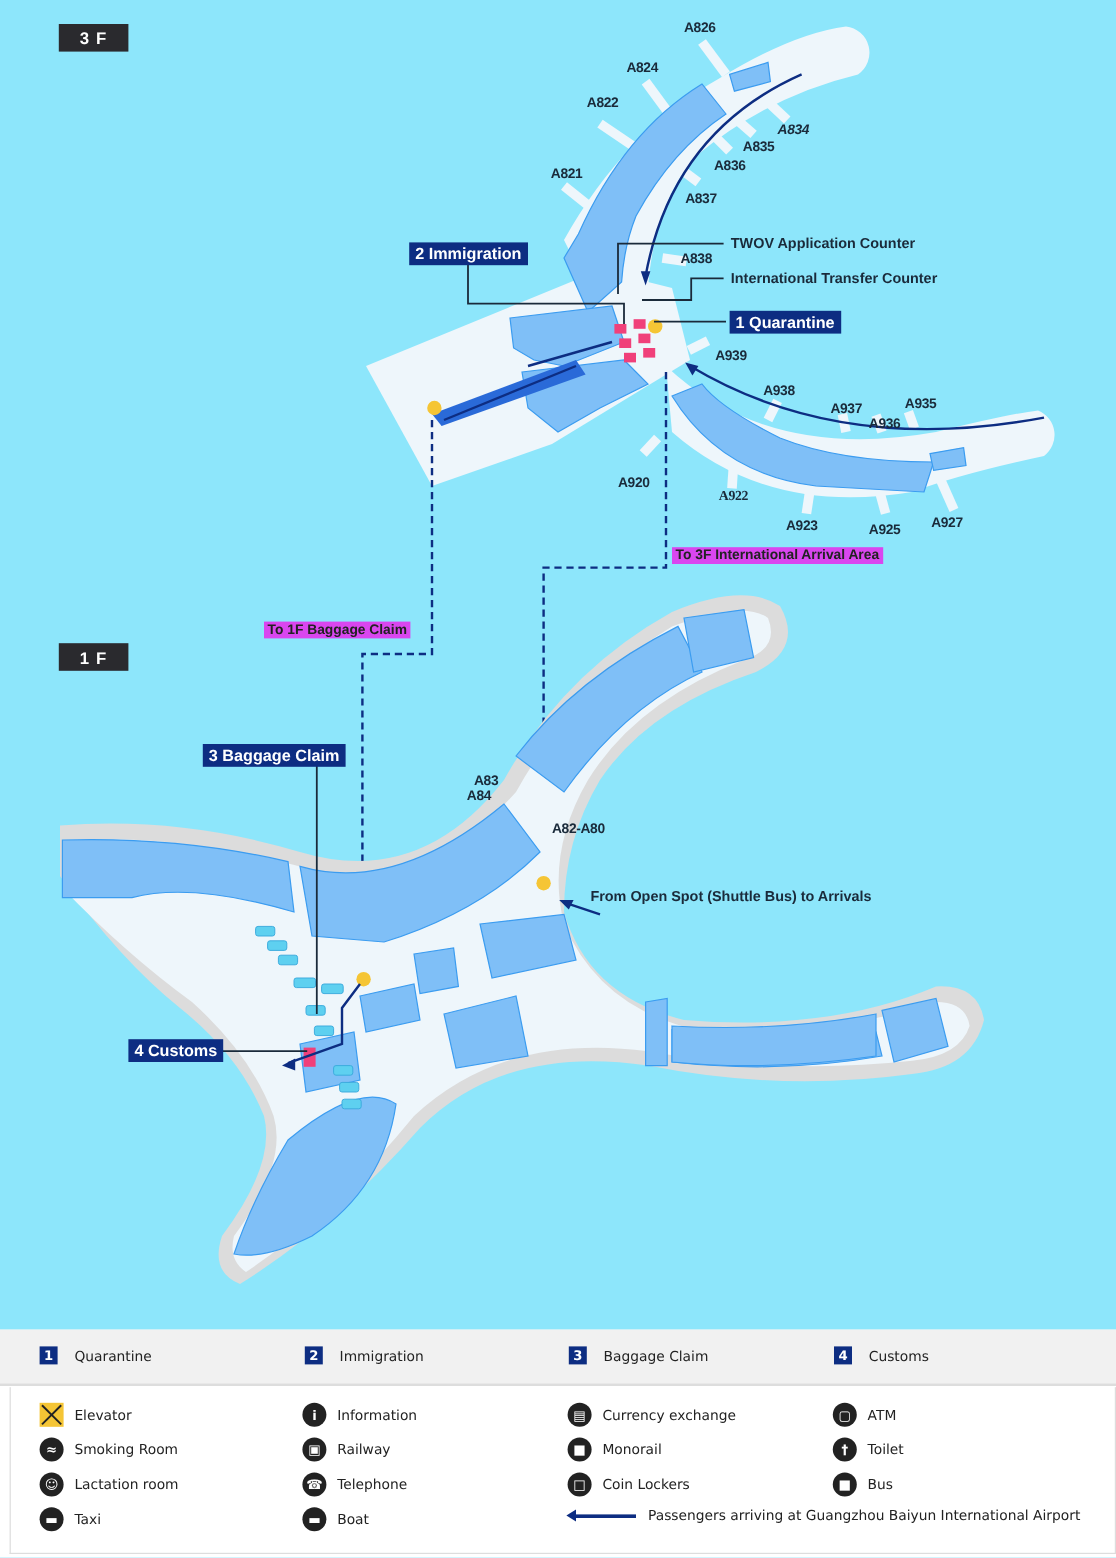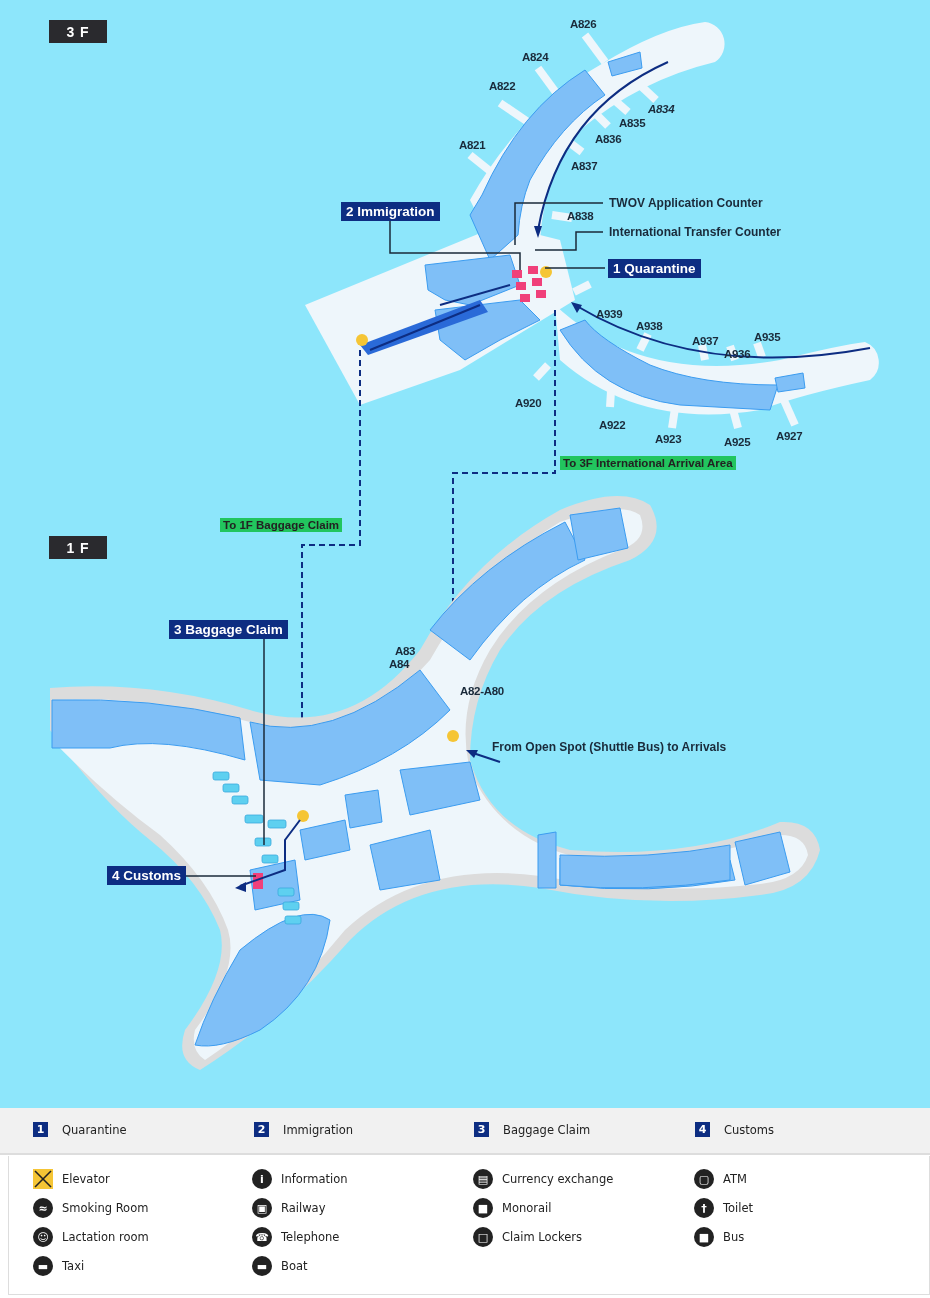--- a/index.html
+++ b/index.html
@@ -2,21 +2,21 @@
 <html><head>
 <meta charset="utf-8">
 <style>
   html,body{margin:0;padding:0;}
   body{width:930px;height:1298px;background:#8de6fb;font-family:"Liberation Sans",sans-serif;position:relative;overflow:hidden;}
   #map{position:absolute;left:0;top:0;width:930px;height:1284px;}
   .floor-badge{position:absolute;width:58px;height:23px;background:#2a2a2e;color:#fff;font-weight:bold;font-size:14px;display:flex;align-items:center;justify-content:center;letter-spacing:1px;}
   .gate{position:absolute;font-size:11.5px;font-weight:bold;color:#1a2a3a;white-space:nowrap;letter-spacing:-0.3px;}
   .callout{position:absolute;background:#0d2d82;color:#fff;font-size:13.5px;font-weight:bold;padding:1px 5px;white-space:nowrap;line-height:17px;}
   .note{position:absolute;font-size:12px;font-weight:bold;color:#1a2a3a;white-space:nowrap;}
-  .dest-label{position:absolute;font-size:11.5px;font-weight:bold;color:#222;background:#22c55e;padding:1px 3px;white-space:nowrap;}
+  .dest-label{position:absolute;font-size:11.5px;font-weight:bold;color:#222;background:#d946ef;padding:1px 3px;white-space:nowrap;}
   #legend{position:absolute;left:0;top:1108px;width:930px;height:190px;background:#ffffff;}
   .legend-top{position:absolute;left:0;top:0;width:930px;height:45px;background:#f1f1f1;border-bottom:2px solid #ddd;}
   .legend-num-item{position:absolute;top:14px;display:flex;align-items:center;font-family:"DejaVu Sans",sans-serif;font-size:11.5px;color:#222;}
   .num-box{width:15px;height:15px;background:#0d2d82;color:#fff;font-size:11px;font-weight:bold;display:flex;align-items:center;justify-content:center;margin-right:14px;}
   .legend-bottom{position:absolute;left:8px;top:48px;width:920px;height:138px;border:1px solid #ddd;border-top:none;background:#fff;}
   .leg-item{position:absolute;display:flex;align-items:center;font-family:"DejaVu Sans",sans-serif;font-size:11.5px;color:#222;white-space:nowrap;}
   .leg-icon{width:20px;height:20px;border-radius:50%;background:#222;color:#fff;display:flex;align-items:center;justify-content:center;font-size:11px;margin-right:9px;font-weight:bold;}
   .elev-icon{width:20px;height:20px;background:#f5c535;position:relative;margin-right:9px;}
   .arrow-line{width:52px;height:3px;background:#0d2d82;position:relative;margin-right:10px;}
   .arrow-line::before{content:"";position:absolute;left:-6px;top:-4px;border-right:8px solid #0d2d82;border-top:5.5px solid transparent;border-bottom:5.5px solid transparent;}
@@ -163,27 +163,27 @@
 
   <div class="gate" style="left:570px;top:18px;">A826</div>
   <div class="gate" style="left:522px;top:51px;">A824</div>
   <div class="gate" style="left:489px;top:80px;">A822</div>
   <div class="gate" style="left:459px;top:139px;">A821</div>
   <div class="gate" style="left:648px;top:103px;font-style:italic;">A834</div>
   <div class="gate" style="left:619px;top:117px;">A835</div>
   <div class="gate" style="left:595px;top:133px;">A836</div>
   <div class="gate" style="left:571px;top:160px;">A837</div>
   <div class="gate" style="left:567px;top:210px;">A838</div>
-  <div class="gate" style="left:596px;top:308px;">A939</div>
+  <div class="gate" style="left:596px;top:291px;">A939</div>
   <div class="gate" style="left:636px;top:320px;">A938</div>
   <div class="gate" style="left:692px;top:335px;">A937</div>
   <div class="gate" style="left:724px;top:336px;margin-top:12px;">A936</div>
   <div class="gate" style="left:754px;top:331px;">A935</div>
   <div class="gate" style="left:515px;top:397px;">A920</div>
-  <div class="gate" style="left:599px;top:419px;">A922</div>
+  <div class="gate" style="left:599px;top:408px;font-family:Liberation Serif, serif;">A922</div>
   <div class="gate" style="left:655px;top:433px;">A923</div>
   <div class="gate" style="left:724px;top:436px;">A925</div>
   <div class="gate" style="left:776px;top:430px;">A927</div>
 
   <div class="gate" style="left:395px;top:645px;">A83</div>
   <div class="gate" style="left:389px;top:658px;">A84</div>
   <div class="gate" style="left:460px;top:685px;">A82-A80</div>
 
   <div class="callout" style="left:341px;top:202px;">2 Immigration</div>
   <div class="callout" style="left:608px;top:259px;">1 Quarantine</div>
@@ -262,21 +262,25 @@
   <div class="leg-item" style="left:473px;top:61px;">
     <span class="leg-icon">▤</span>
     <span>Currency exchange</span>
   </div>
   <div class="leg-item" style="left:473px;top:90px;">
     <span class="leg-icon">■</span>
     <span>Monorail</span>
   </div>
   <div class="leg-item" style="left:473px;top:119px;">
     <span class="leg-icon">□</span>
-    <span>Claim Lockers</span>
+    <span>Coin Lockers</span>
+  </div>
+  <div class="leg-item" style="left:478px;top:148px;">
+    <span class="arrow-line"></span>
+    <span>Passengers arriving at Guangzhou Baiyun International Airport</span>
   </div>
 
   <div class="leg-item" style="left:694px;top:61px;">
     <span class="leg-icon">▢</span>
     <span>ATM</span>
   </div>
   <div class="leg-item" style="left:694px;top:90px;">
     <span class="leg-icon">†</span>
     <span>Toilet</span>
   </div>

